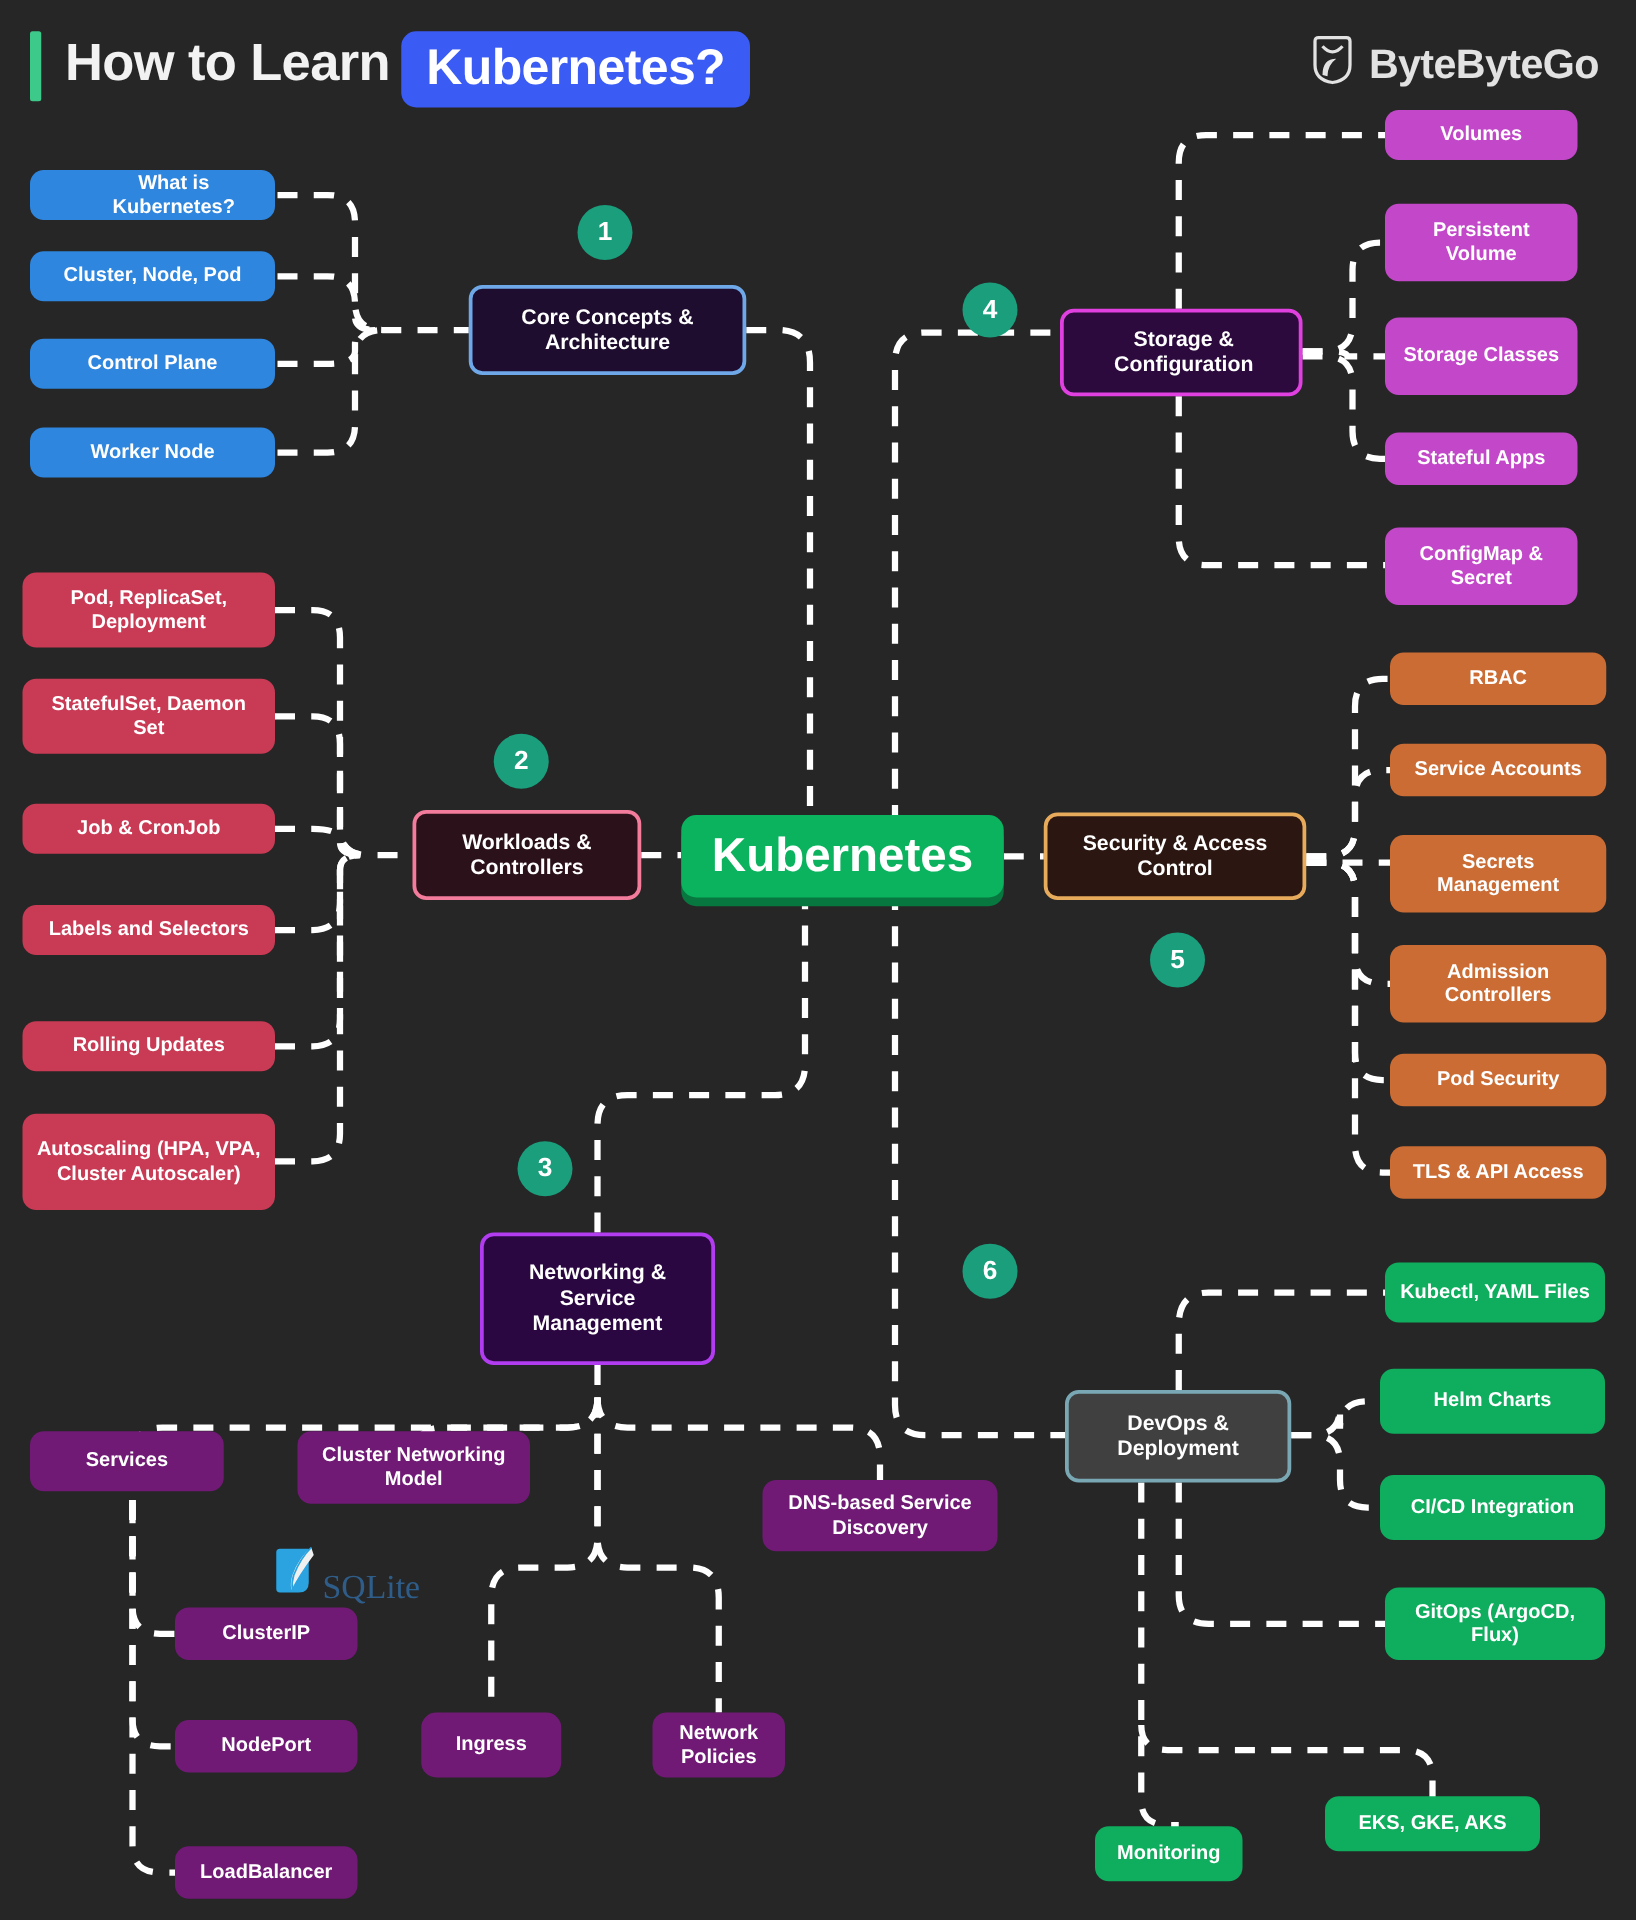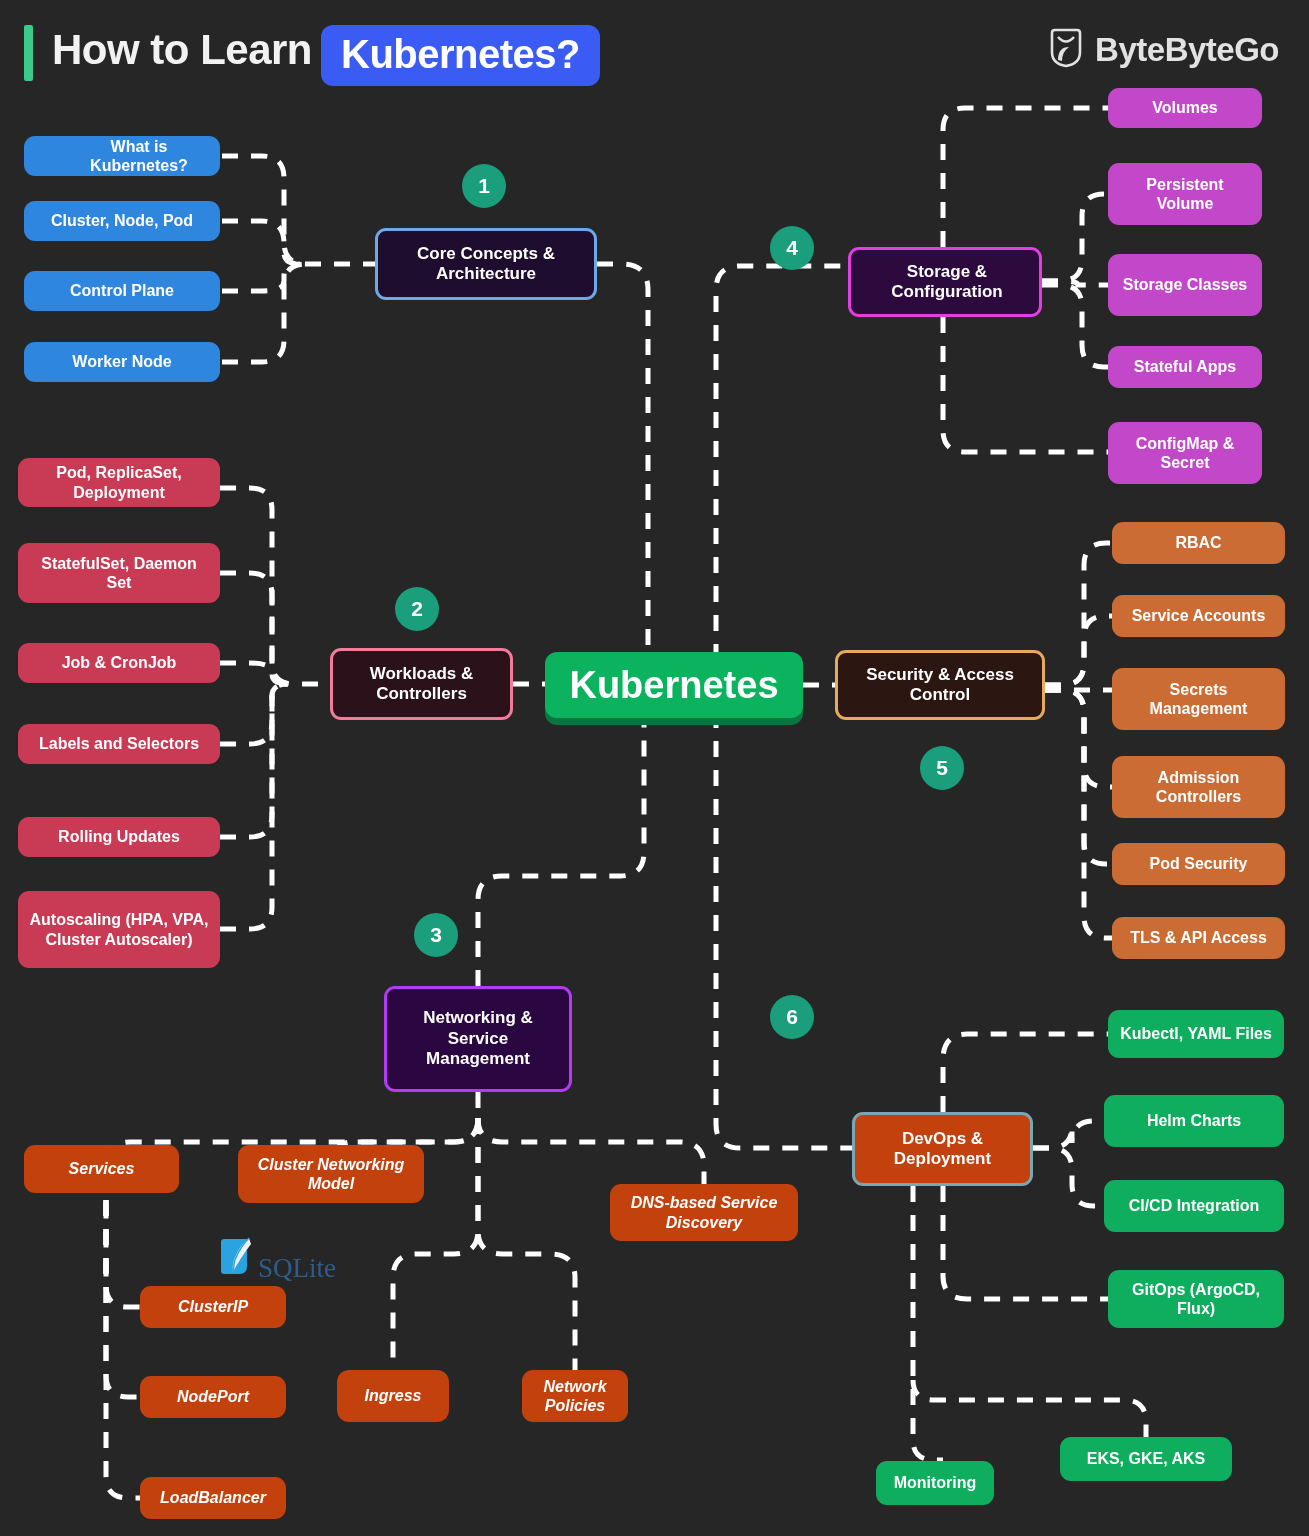--- a/index.html
+++ b/index.html
@@ -21,30 +21,30 @@
   
   .node{position:absolute;box-sizing:border-box;display:flex;align-items:center;justify-content:center;
         text-align:center;color:#ffffff;font-weight:bold;line-height:1.2;border-radius:11px;}
   .leaf{font-size:16px;padding:6px 10px;}
 
   .c-blue   {background:#2e86de;}
   .c-rose   {background:#c93a55;}
   .c-magenta{background:#c248c9;}
   .c-orange {background:#ca6c34;}
   .c-green  {background:#0fad5e;}
-  .c-violet {background:#c2410c;font-style:italic;}
+  .c-violet {background:#701a75;}
 
   
   .branch{border-width:3px;border-style:solid;font-size:17px;padding:8px 12px;}
   .b-core   {background:#1e0d2e;border-color:#6fa8e8;text-align:center;}
   .b-work   {background:#2b1119;border-color:#f37b9b;}
   .b-net    {background:#2a0740;border-color:#b23cf0;}
   .b-store  {background:#2c0a3d;border-color:#e040e0;}
   .b-sec    {background:#2b1611;border-color:#e8ab5c;}
-  .b-devops {background:#c2410c;border-color:#79a8b4;}
+  .b-devops {background:#404040;border-color:#79a8b4;}
 
   
   .center-node{position:absolute;background:#0bb35e;border-radius:12px;
                display:flex;align-items:center;justify-content:center;
                color:#fff;font-size:38px;font-weight:bold;
                box-shadow:0 7px 0 #07773f;}
 
   
   .badge{position:absolute;width:44px;height:44px;border-radius:50%;background:#1a9e7c;
          display:flex;align-items:center;justify-content:center;color:#fff;font-size:21px;font-weight:bold;}
@@ -151,21 +151,21 @@
 
   <div class="node branch b-sec" style="left:835px;top:650px;width:210px;height:70px;">Security &amp; Access Control</div>
 
   <div class="node branch b-devops" style="left:852px;top:1112px;width:181px;height:74px;">DevOps &amp; Deployment</div>
 
   <div class="node leaf c-blue" style="left:24px;top:136px;width:196px;height:40px;padding-left:44px;">What is Kubernetes?</div>
   <div class="node leaf c-blue" style="left:24px;top:201px;width:196px;height:40px;">Cluster, Node, Pod</div>
   <div class="node leaf c-blue" style="left:24px;top:271px;width:196px;height:40px;">Control Plane</div>
   <div class="node leaf c-blue" style="left:24px;top:342px;width:196px;height:40px;">Worker Node</div>
 
-  <div class="node leaf c-rose" style="left:18px;top:458px;width:202px;height:49px;">Pod, ReplicaSet, Deployment</div>
+  <div class="node leaf c-rose" style="left:18px;top:458px;width:202px;height:60px;">Pod, ReplicaSet, Deployment</div>
   <div class="node leaf c-rose" style="left:18px;top:543px;width:202px;height:60px;">StatefulSet, Daemon Set</div>
   <div class="node leaf c-rose" style="left:18px;top:643px;width:202px;height:40px;">Job &amp; CronJob</div>
   <div class="node leaf c-rose" style="left:18px;top:724px;width:202px;height:40px;">Labels and Selectors</div>
   <div class="node leaf c-rose" style="left:18px;top:817px;width:202px;height:40px;">Rolling Updates</div>
   <div class="node leaf c-rose" style="left:18px;top:891px;width:202px;height:77px;">Autoscaling (HPA, VPA, Cluster Autoscaler)</div>
 
   <div class="node leaf c-violet" style="left:24px;top:1145px;width:155px;height:48px;">Services</div>
   <div class="node leaf c-violet" style="left:238px;top:1145px;width:186px;height:58px;">Cluster Networking Model</div>
   <div class="node leaf c-violet" style="left:140px;top:1286px;width:146px;height:42px;">ClusterIP</div>
   <div class="node leaf c-violet" style="left:140px;top:1376px;width:146px;height:42px;">NodePort</div>

